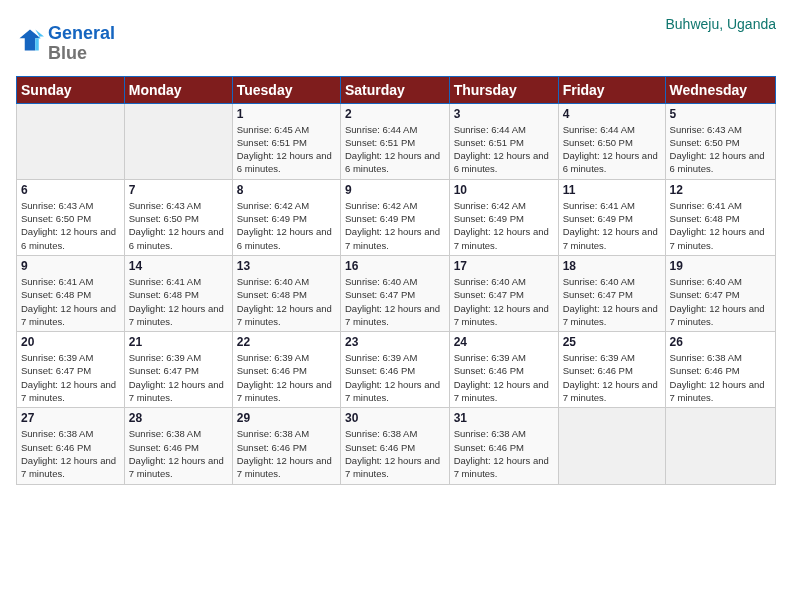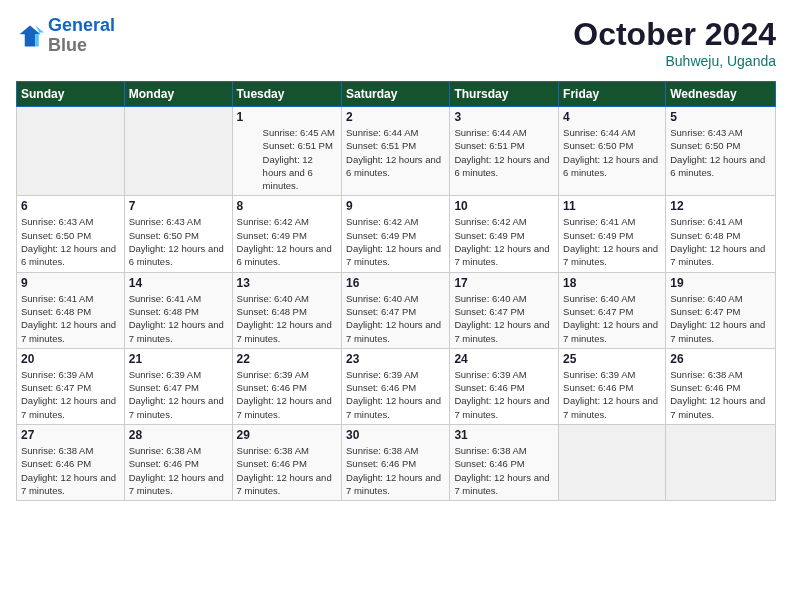--- a/index.html
+++ b/index.html
@@ -20,20 +20,21 @@
     .logo {
       display: flex;
       align-items: center;
       gap: 4px;
     }
     .logo-text {
       font-size: 18px;
       font-weight: bold;
       color: #1a1a2e;
       line-height: 1.1;
+      margin-top: 8px;
     }
     .logo-text span {
       color: #1565c0;
     }
     .logo-icon {
       width: 28px;
       height: 28px;
     }
     .title-block {
       text-align: right;
@@ -46,25 +47,25 @@
     .location {
       font-size: 14px;
       color: #0f766e;
     }
     .calendar {
       width: 100%;
       border-collapse: collapse;
       font-size: 10px;
     }
     .calendar thead th {
-      background: #14532d;
+      background: #7f1d1d;
       color: #fff;
       padding: 5px 4px;
       text-align: left;
-      font-size: 12px;
+      font-size: 14px;
       border: 1px solid #1565c0;
     }
     .calendar tbody td {
       border: 1px solid #ccc;
       vertical-align: top;
       padding: 3px 4px;
       width: 113px;
       min-height: 70px;
       background: #fff;
     }
@@ -95,21 +96,20 @@
     <svg class="logo-icon" viewBox="0 0 32 32">
       <polygon points="16,4 28,14 22,14 22,28 10,28 10,14 4,14" fill="#1565c0"></polygon>
       <polygon points="22,4 32,12 26,12 26,28 22,28 22,14 28,14" fill="#4fc3f7"></polygon>
     </svg>
     <div class="logo-text">
       <div><span>General</span></div>
       <div><span style="color:#737373">Blue</span></div>
     </div>
   </div>
   <div class="title-block">
-    <div class="month-title">October 2024</div>
     <div class="location">Buhweju, Uganda</div>
   </div>
 </div>
 
 <table class="calendar">
   <thead>
     <tr>
     <th>Sunday</th>
         <th>Monday</th>
         <th>Tuesday</th>
@@ -118,21 +118,21 @@
         <th>Friday</th>
         <th>Wednesday</th>
       </tr>
   </thead>
   <tbody id="calendar-body">
   <tr>
         <td class="empty-cell"></td>
         <td class="empty-cell"></td>
         <td>
           <span class="day-num">1</span>
-          <div class="day-info" style="white-space: pre-line; margin-left: 26px;">Sunrise: 6:45 AM
+          <div class="day-info" style="white-space: pre-line;">Sunrise: 6:45 AM
 Sunset: 6:51 PM
 Daylight: 12 hours and 6 minutes.</div>
         </td>
         <td>
           <span class="day-num">2</span>
           <div class="day-info" style="white-space: pre-line;">Sunrise: 6:44 AM
 Sunset: 6:51 PM
 Daylight: 12 hours and 6 minutes.</div>
         </td>
         <td>

